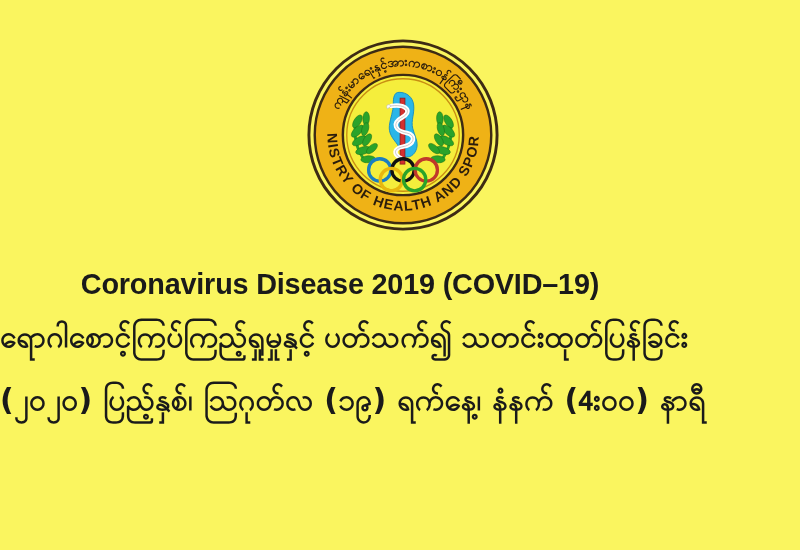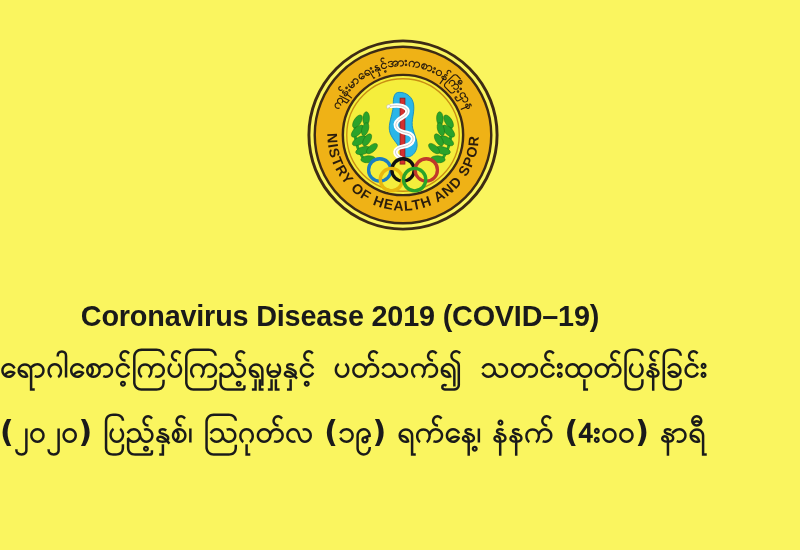--- a/index.html
+++ b/index.html
@@ -30,37 +30,36 @@
     height: 196px;
   }
   #emblem-svg { display: block; width: 194px; height: 196px; }
 
   
   #text-block {
     position: absolute;
     left: 0;
     top: 262px;
     width: 680px;
-    margin-top: 32px;
   }
   .line {
     text-align: center;
     white-space: nowrap;
     color: #1a1a1a;
   }
   #title-en {
     font-family: "Liberation Sans", sans-serif;
     font-weight: bold;
     font-size: 30px;
     letter-spacing: -0.2px;
     line-height: 44px;
     transform: scaleX(0.96);
   }
   #line-mm-1 {
-    font-family: Liberation Mono, monospace;
+    font-family: Liberation Sans, sans-serif;
     font-weight: bold;
     font-size: 30px;
     line-height: 62px;
     letter-spacing: 0.3px;
   }
   #line-mm-2 {
     font-family: "DejaVu Sans", sans-serif;
     font-weight: bold;
     font-size: 30px;
     line-height: 64px;

